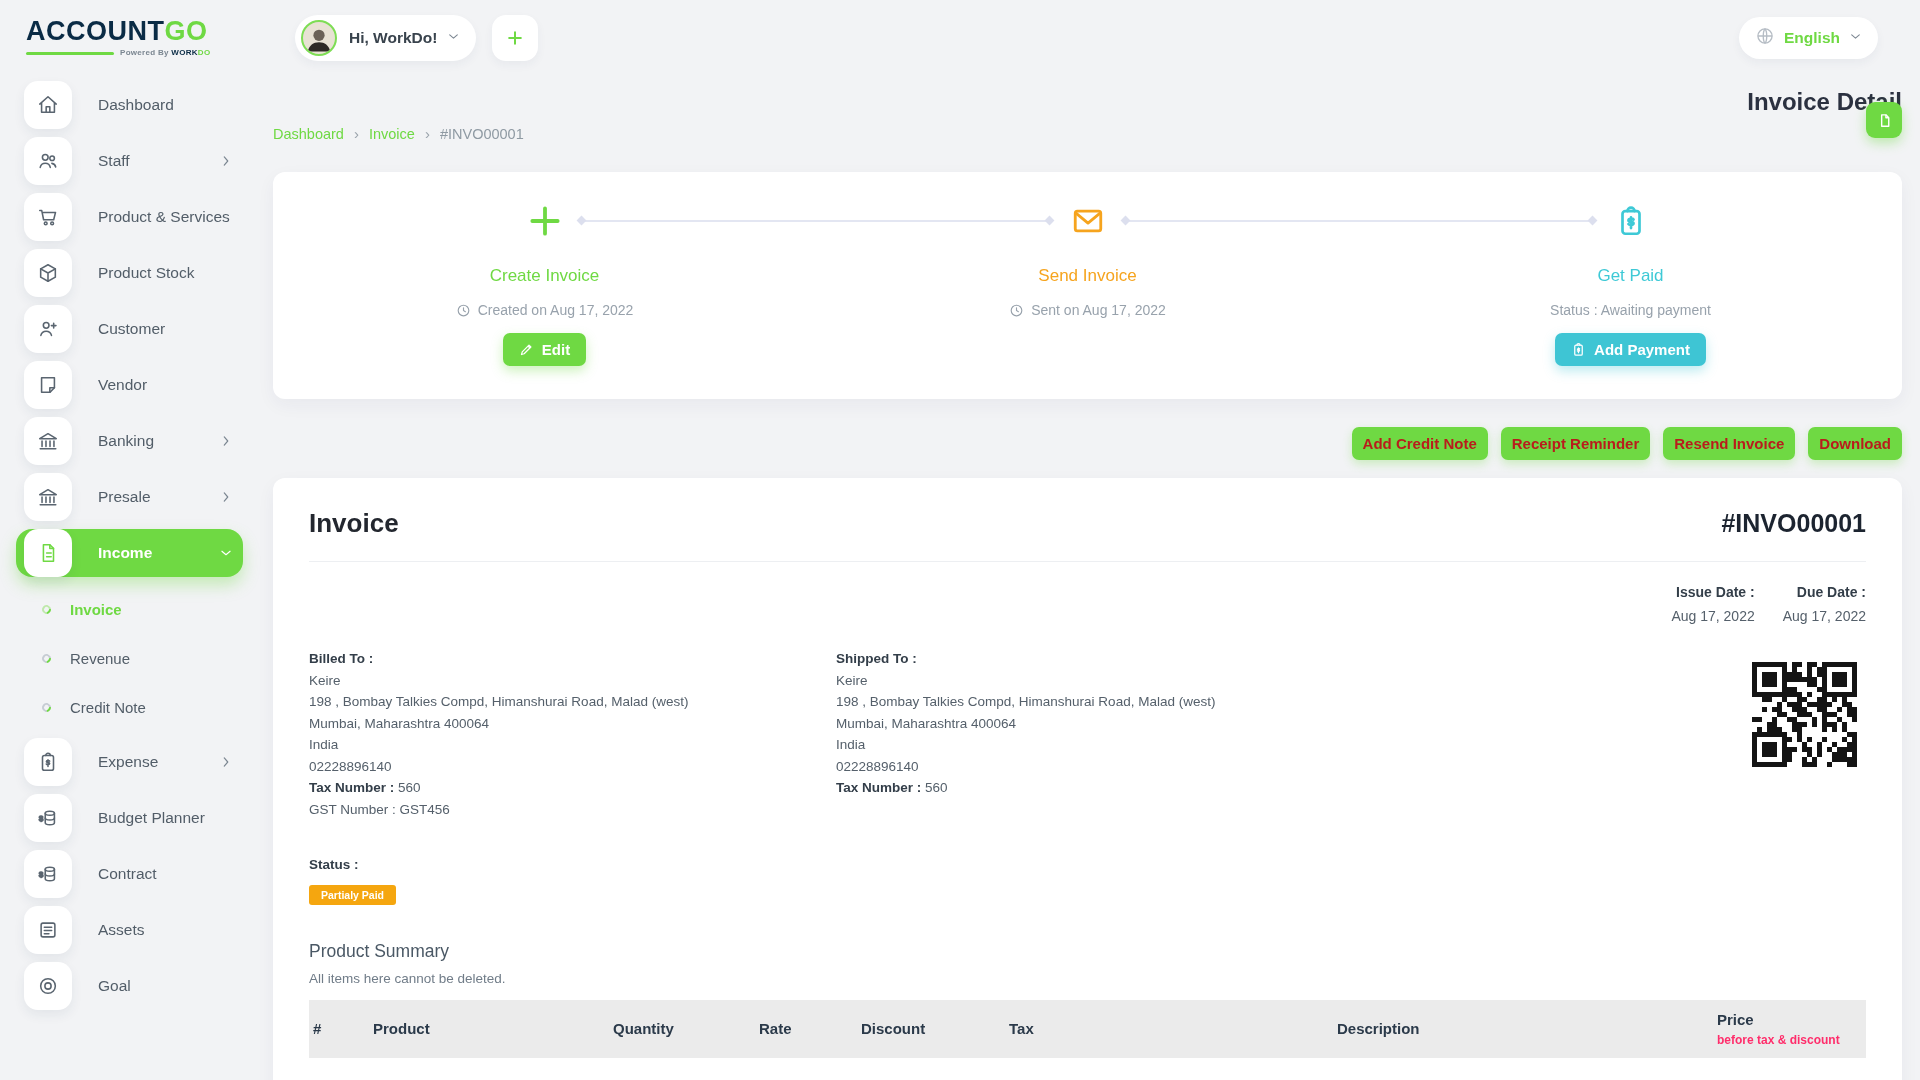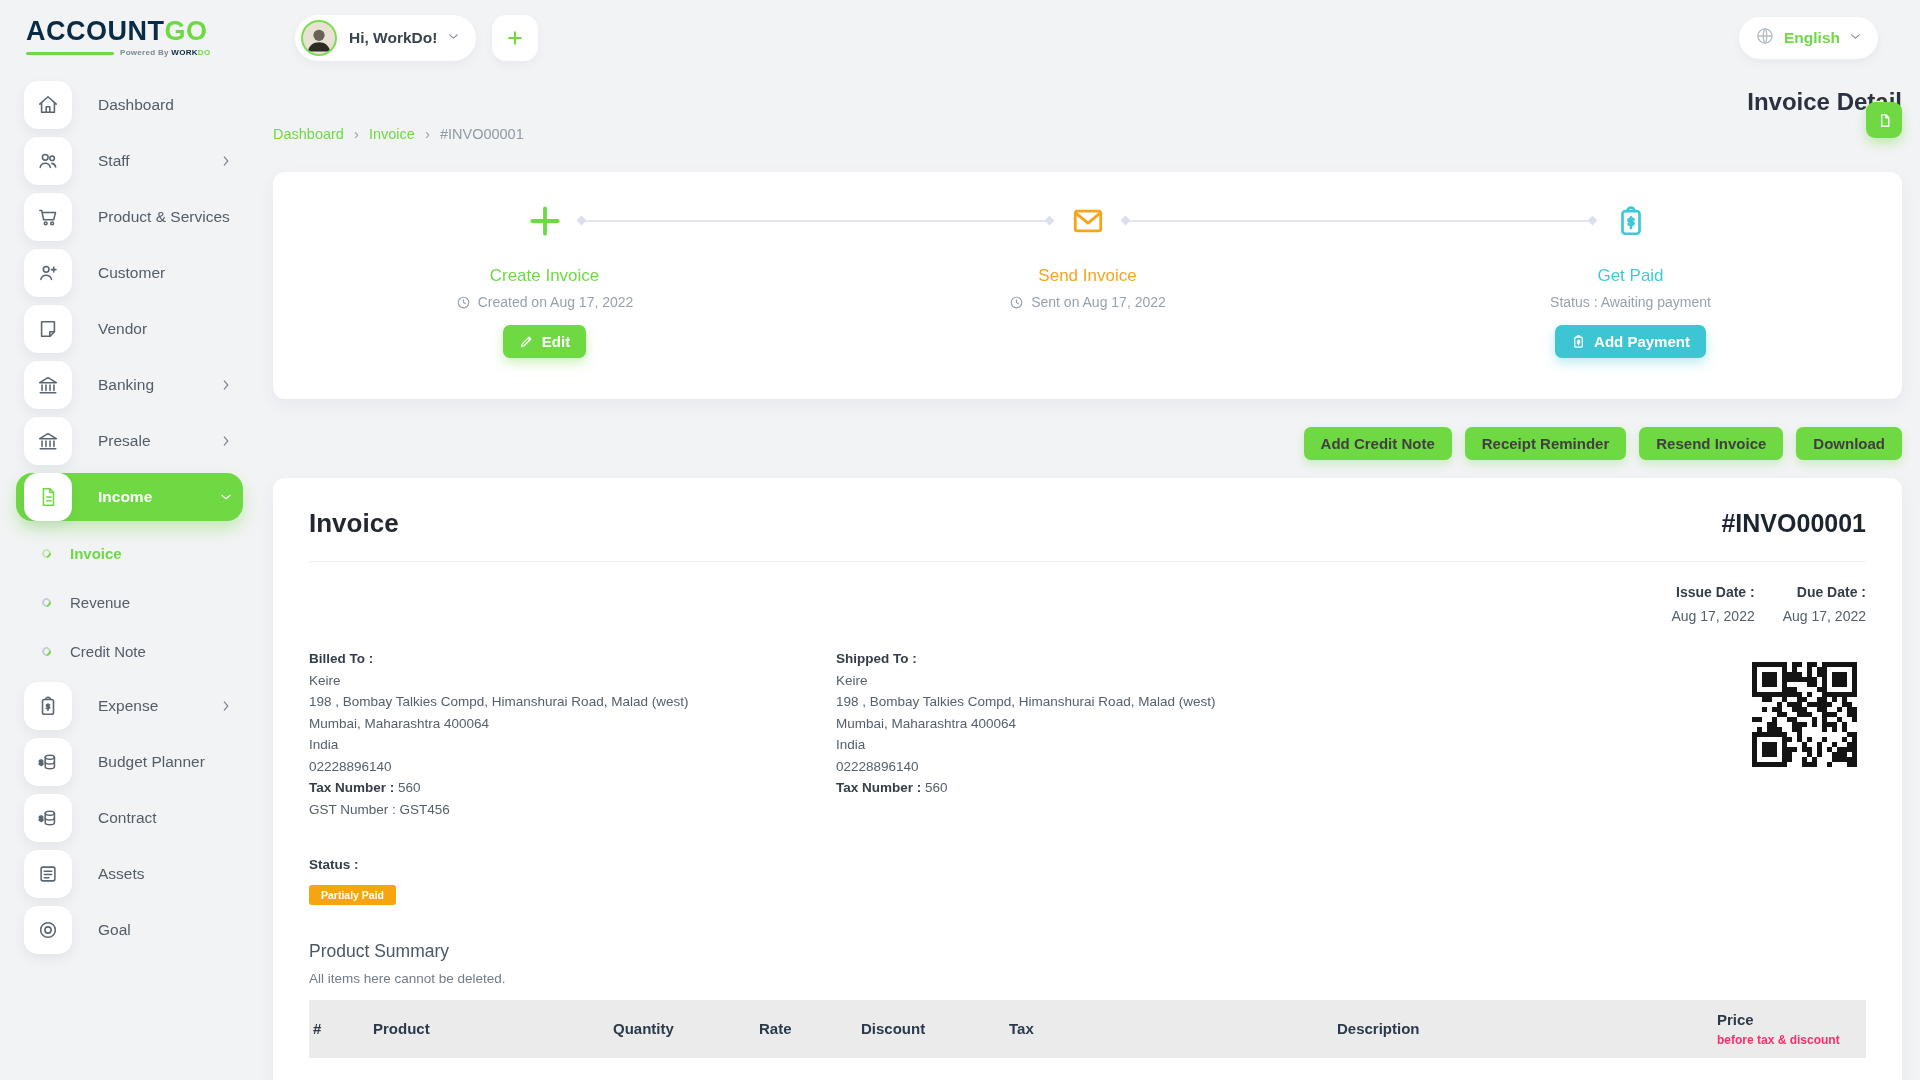--- a/index.html
+++ b/index.html
@@ -69,30 +69,30 @@
   .tl-seg { position:absolute; top:48px; height:2px; background:#e3e6f2; }
   .tl-seg::before, .tl-seg::after { content:""; position:absolute; top:-3px; width:7px; height:7px; background:#dcdfee; transform:rotate(45deg); }
   .tl-seg::before { left:-2px; } .tl-seg::after { right:-2px; }
   .tl-seg.s1 { left:calc(16.66% + 36px); width:calc(33.33% - 72px); }
   .tl-seg.s2 { left:calc(50% + 36px);    width:calc(33.33% - 72px); }
   .tl-step { flex:1; text-align:center; padding-top:29px; }
   .tl-ico { height:40px; display:flex; align-items:center; justify-content:center; }
   .tl-ico svg { fill:none; stroke-linecap:round; stroke-linejoin:round; }
   .tl-title { margin-top:25px; font-size:17px; font-weight:400; }
   .tl-title.green { color:#6fd943; } .tl-title.orange { color:#f6a41e; } .tl-title.teal { color:#3ec9d6; }
-  .tl-detail { margin-top:8px; font-size:14px; color:#98a2ac; display:flex; align-items:center; justify-content:center; gap:7px; }
+  .tl-detail { margin-top:16px; font-size:14px; color:#98a2ac; display:flex; align-items:center; justify-content:center; gap:7px; }
   .tl-detail svg { width:15px; height:15px; stroke:#98a2ac; fill:none; stroke-width:1.8; stroke-linecap:round; }
   .tl-btn { margin-top:15px; display:inline-flex; align-items:center; gap:8px; border:none; border-radius:7px; padding:8px 16px; font-size:15px; font-weight:600; color:#fff; cursor:pointer; font-family:inherit; }
   .tl-btn.green { background:#6fd943; box-shadow:0 5px 12px rgba(111,217,67,.35); }
   .tl-btn.teal { background:#3ec5d4; box-shadow:0 5px 12px rgba(62,197,212,.35); }
   .tl-btn svg { width:15px; height:15px; stroke:#fff; fill:none; stroke-width:2; stroke-linecap:round; stroke-linejoin:round; }
 
   
   .action-row { margin-top:28px; display:flex; justify-content:flex-end; gap:13px; }
-  .action-btn { background:#6fd943; color:#404040; border:none; border-radius:7px; padding:8px 17px; font-size:15px; font-weight:600; font-family:inherit; cursor:pointer; box-shadow:0 4px 10px rgba(111,217,67,.3); }
+  .action-btn { background:#6fd943; color:#b91c1c; border:none; border-radius:7px; padding:8px 11px; font-size:15px; font-weight:600; font-family:inherit; cursor:pointer; box-shadow:0 4px 10px rgba(111,217,67,.3); }
 
   
   .invoice-card { margin-top:18px; background:#fff; border-radius:12px; box-shadow:0 6px 18px rgba(40,40,90,.05); padding:30px 36px 80px; height:760px; }
   .inv-head { display:flex; justify-content:space-between; align-items:baseline; }
   .inv-title { font-size:26px; font-weight:700; color:#23272f; }
   .inv-number { font-size:25px; font-weight:600; color:#1c2430; }
   .inv-divider { margin-top:22px; border-top:1px solid #edeff2; }
   .inv-dates { margin-top:22px; display:flex; justify-content:flex-end; gap:28px; text-align:right; }
   .date-label { font-size:14px; font-weight:700; color:#333e49; }
   .date-value { margin-top:8px; font-size:14px; color:#55606b; }
@@ -247,20 +247,28 @@
 
       <div class="nav-item">
         <span class="icon-box">
             <svg viewBox="0 0 24 24">
               <use href="#i-cart"></use>
             </svg>
           </span>
         <span class="nav-label">Product &amp; Services</span>
       </div>
 
+      <div class="nav-item">
+        <span class="icon-box">
+            <svg viewBox="0 0 24 24">
+              <use href="#i-package"></use>
+            </svg>
+          </span>
+        <span class="nav-label">Product Stock</span>
+      </div>
 
       <div class="nav-item">
         <span class="icon-box">
             <svg viewBox="0 0 24 24">
               <use href="#i-user-plus"></use>
             </svg>
           </span>
         <span class="nav-label">Customer</span>
       </div>
 

